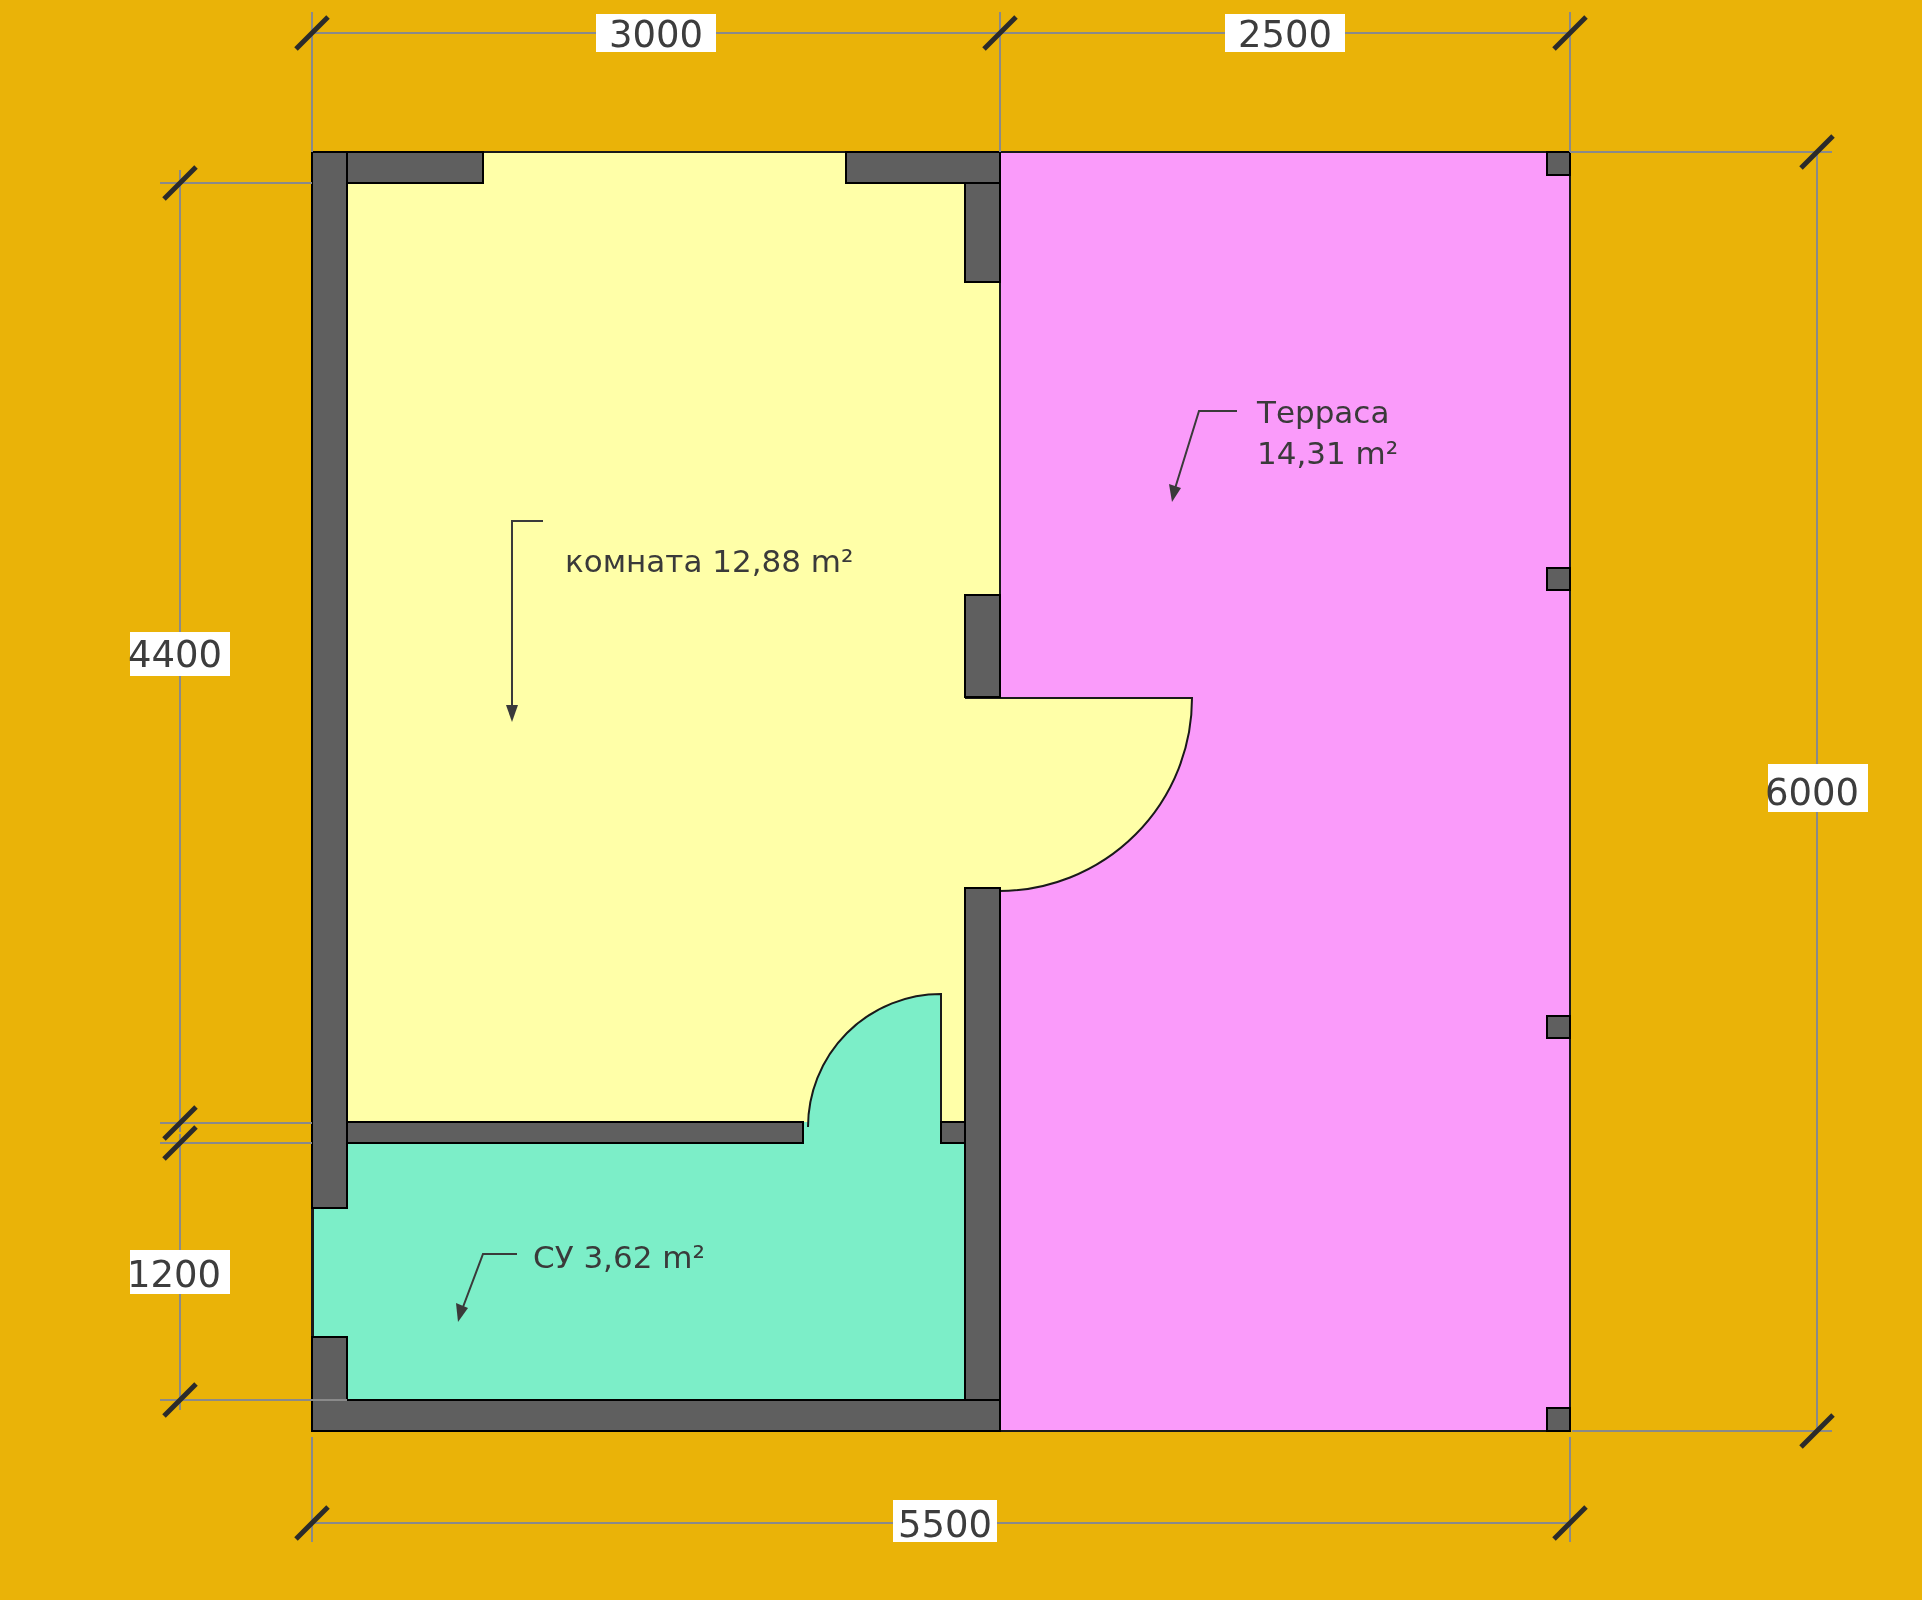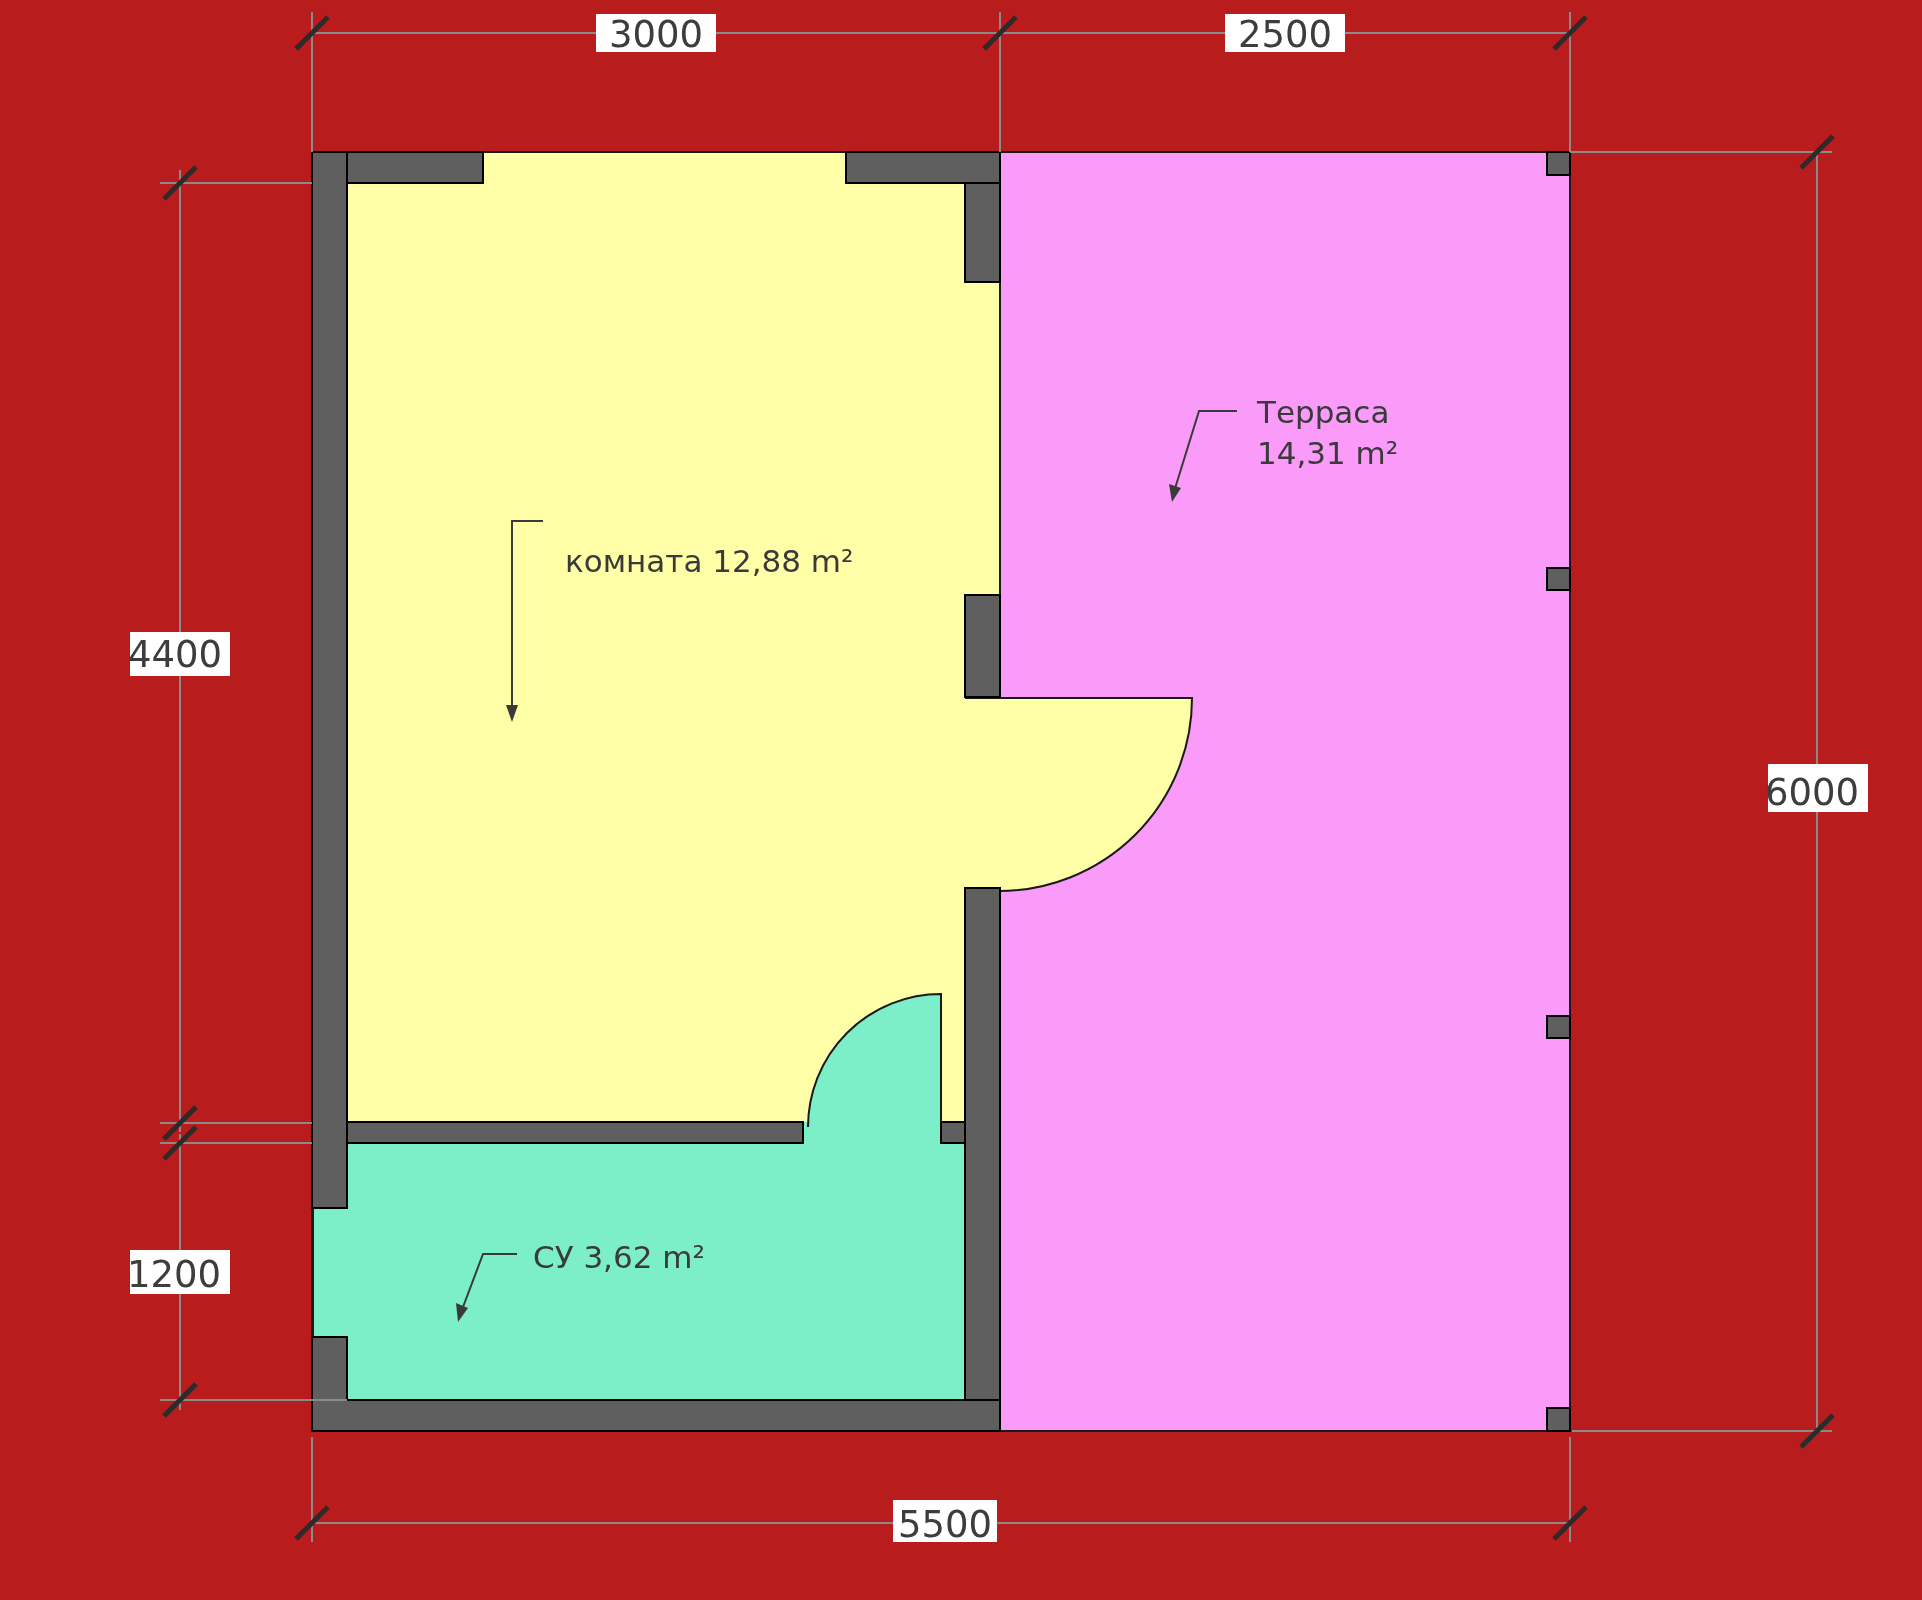--- a/index.html
+++ b/index.html
@@ -1,16 +1,16 @@
 <!DOCTYPE html>
 <html><head>
 <meta charset="utf-8">
 <style>
   html,body{margin:0;padding:0;background:#ffffff;}
-  .stage{width:1922px;height:1600px;position:relative;background:#b91c1c;overflow:hidden;
+  .stage{width:1922px;height:1600px;position:relative;background:#eab308;overflow:hidden;
          font-family:"DejaVu Sans","Liberation Sans",sans-serif;}
   svg{display:block;}
   text{font-family:"DejaVu Sans","Liberation Sans",sans-serif;}
   .dim-text{font-size:37px;fill:#3d3d3d;}
   .label-text{font-size:31px;fill:#3a3a3a;}
   .thin{stroke:#8a8a8a;stroke-width:2;fill:none;}
   .tick{stroke:#2b2b2b;stroke-width:5;fill:none;}
   .leader{stroke:#3a3a3a;stroke-width:2;fill:none;}
   .arrow{fill:#3a3a3a;stroke:none;}
   .wallrect{stroke:#000000;stroke-width:2;}

